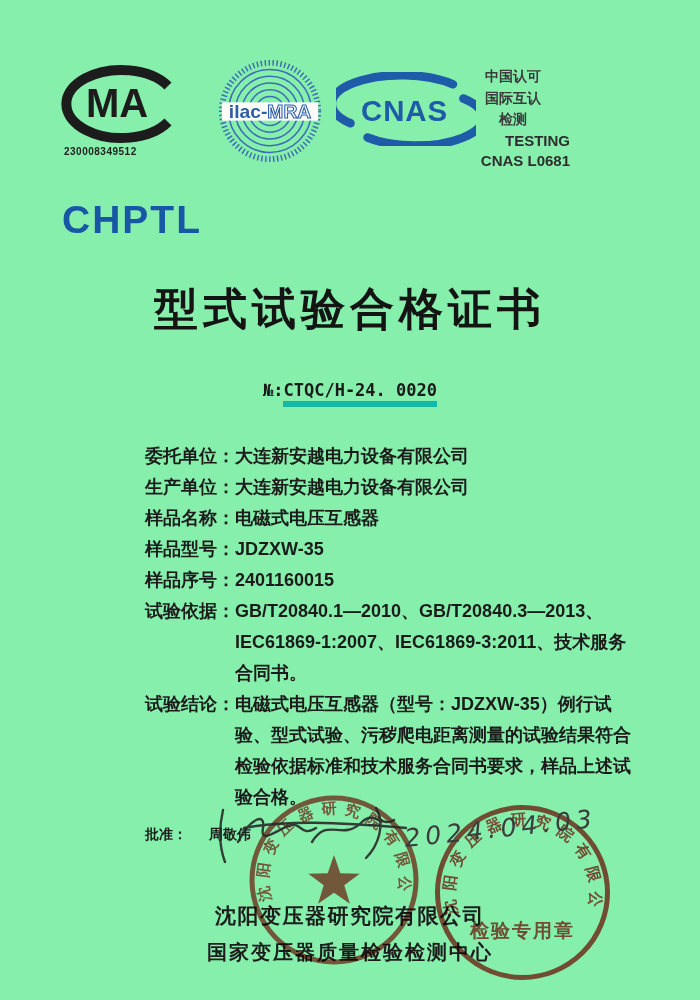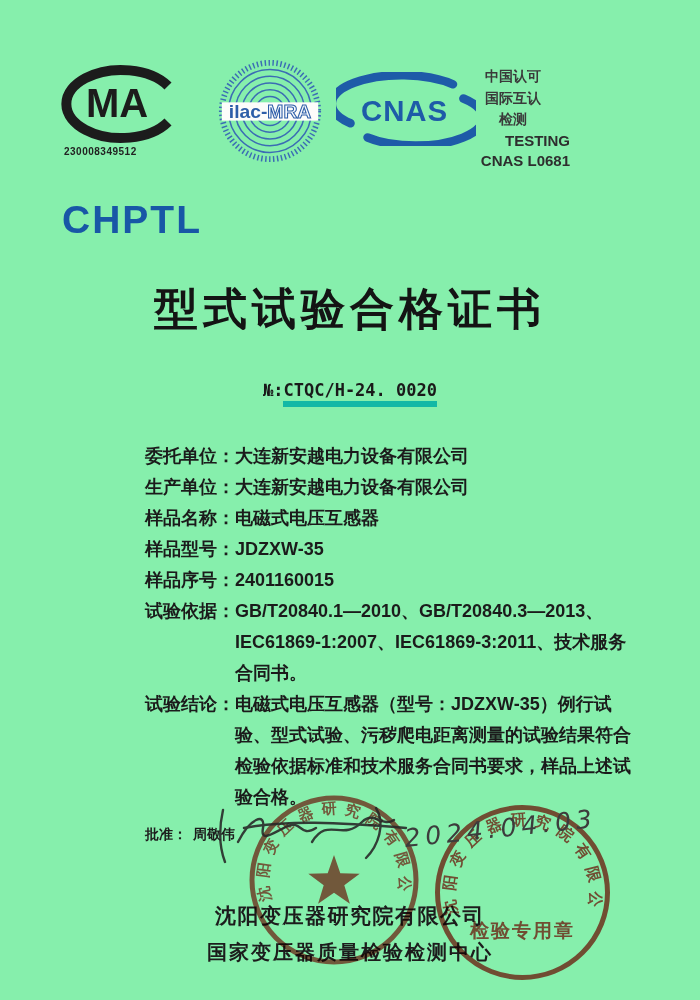--- a/index.html
+++ b/index.html
@@ -25,21 +25,21 @@
   .cert-no .underlined{border-bottom:6px solid #14b8a6;padding-bottom:1px;}
 
   
   .fields{left:145px;top:441px;width:488px;font-size:18px;font-weight:700;line-height:31px;color:#1b1b1b;}
   .frow{display:flex;align-items:flex-start;}
   .frow .flabel{flex:0 0 70px;white-space:nowrap;}
   .frow .fvalue{flex:1;}
 
   
   .approval{left:145px;top:826px;font-size:14px;font-weight:700;z-index:5;display:flex;}
-  .approval .alabel{margin-right:6px;white-space:nowrap;}
+  .approval .alabel{margin-right:22px;white-space:nowrap;}
   .signature{left:216px;top:798px;z-index:6;}
   .hand-date{left:404px;top:814px;z-index:6;font-family:"DejaVu Sans",sans-serif;
              font-style:italic;font-size:25px;color:#3c3c3c;letter-spacing:5px;
              transform:rotate(-6deg);}
 
   
   .seal{z-index:4;mix-blend-mode:multiply;}
   .seal-left{left:244px;top:790px;opacity:.82;}
   .seal-right{left:430px;top:800px;opacity:.88;}
 

